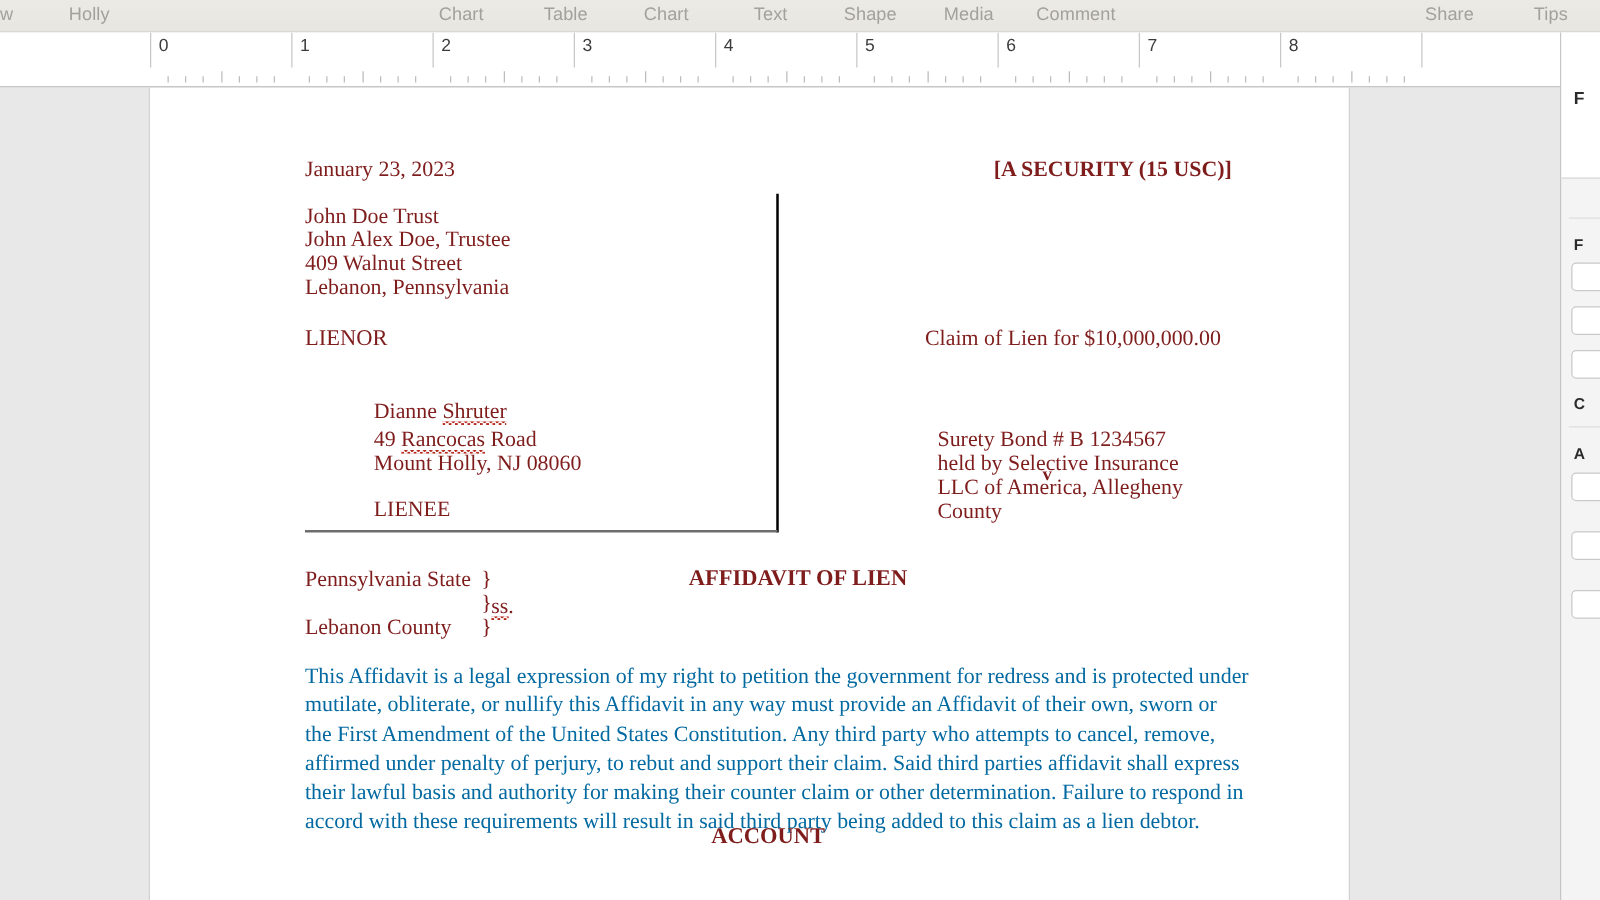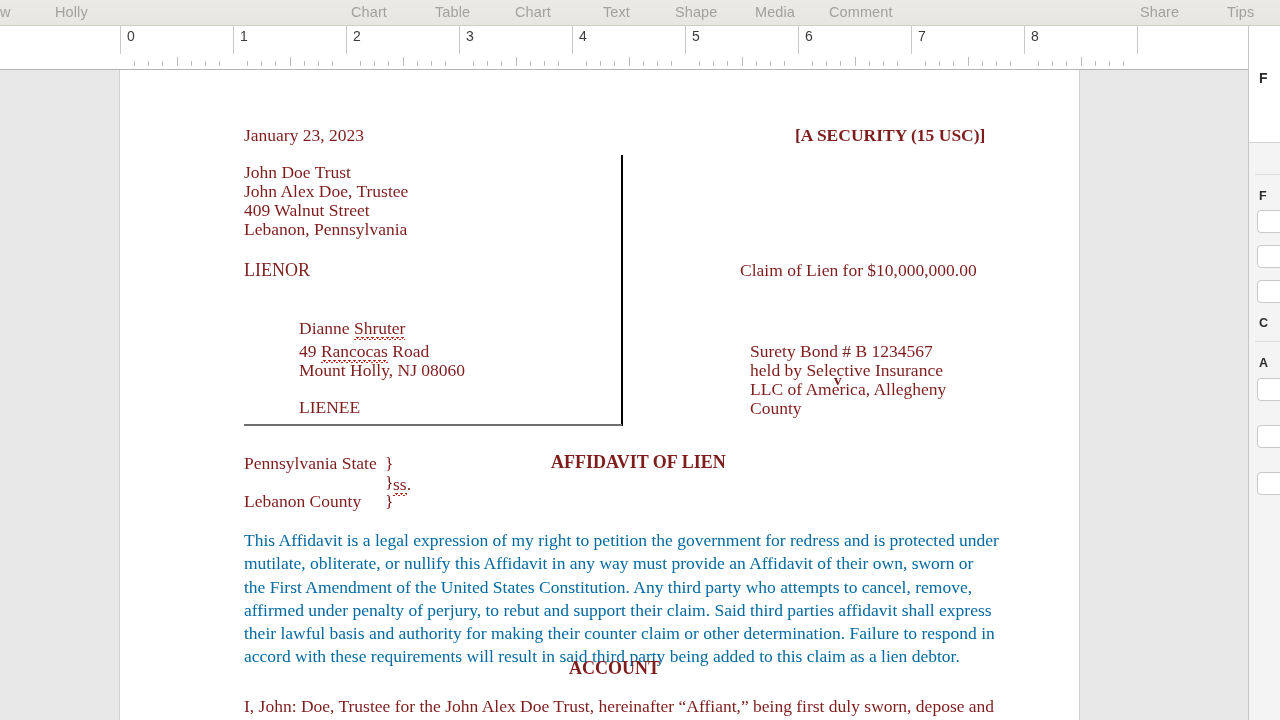--- a/index.html
+++ b/index.html
@@ -384,21 +384,20 @@
           <span class="ln">This Affidavit is a legal expression of my right to petition the government for redress and is protected under</span>
           <span class="ln">mutilate, obliterate, or nullify this Affidavit in any way must provide an Affidavit of their own, sworn or</span>
           <span class="ln">the First Amendment of the United States Constitution. Any third party who attempts to cancel, remove,</span>
           <span class="ln">affirmed under penalty of perjury, to rebut and support their claim. Said  third parties affidavit shall express</span>
           <span class="ln">their lawful basis and authority for making their counter claim or other determination. Failure to respond in</span>
           <span class="ln">accord with these requirements will result in said third party being added to this claim as a lien debtor.</span>
         </div>
 
         <div class="abs serif b" style="left:449px; top:589px; font-size:18px;">ACCOUNT</div>
 
-        <div class="abs serif" style="left:124px; top:627px;">I, John: Doe, Trustee for the John Alex Doe Trust, hereinafter “Affiant,” being first duly sworn, depose and</div>
 
       </div>
     </div>
   </div>
 
   <div class="sidebar">
     <div class="sb-titlebar">
       <div class="sb-title">F</div>
     </div>
     <div class="sb-divider" style="top:148px;"></div>

